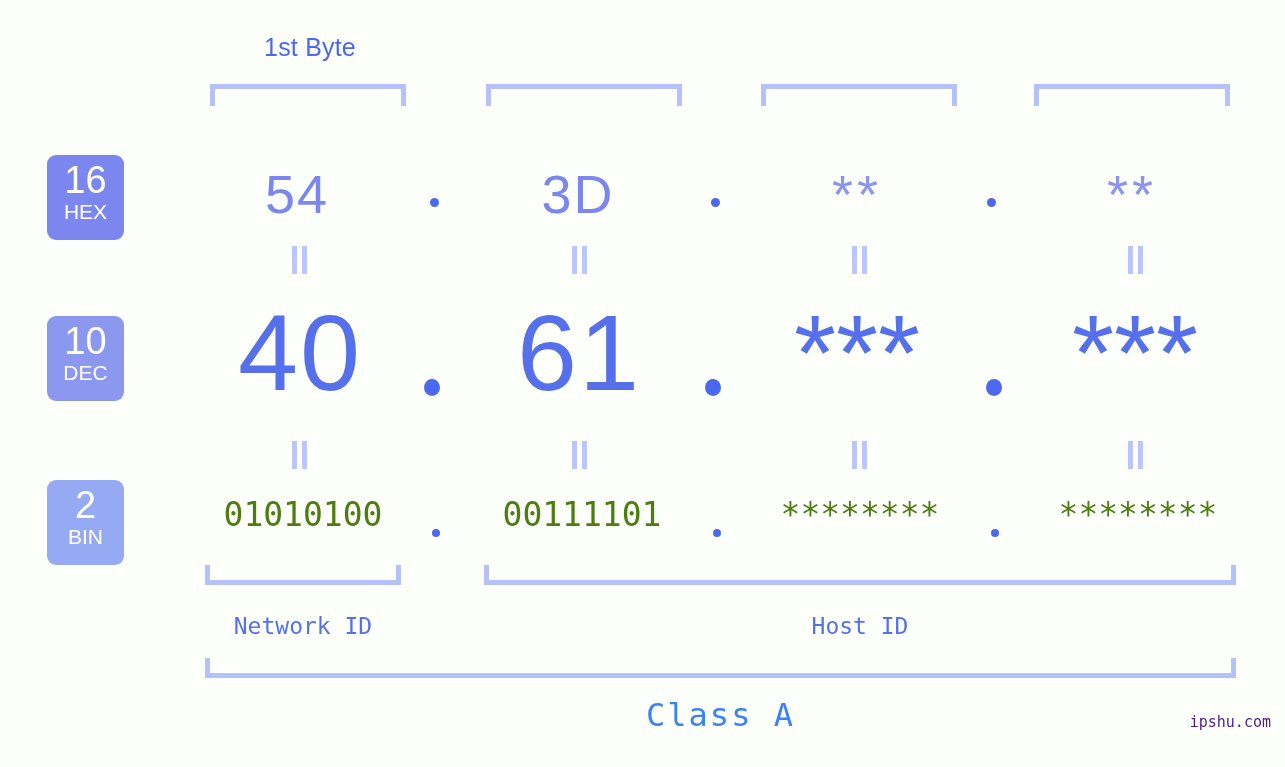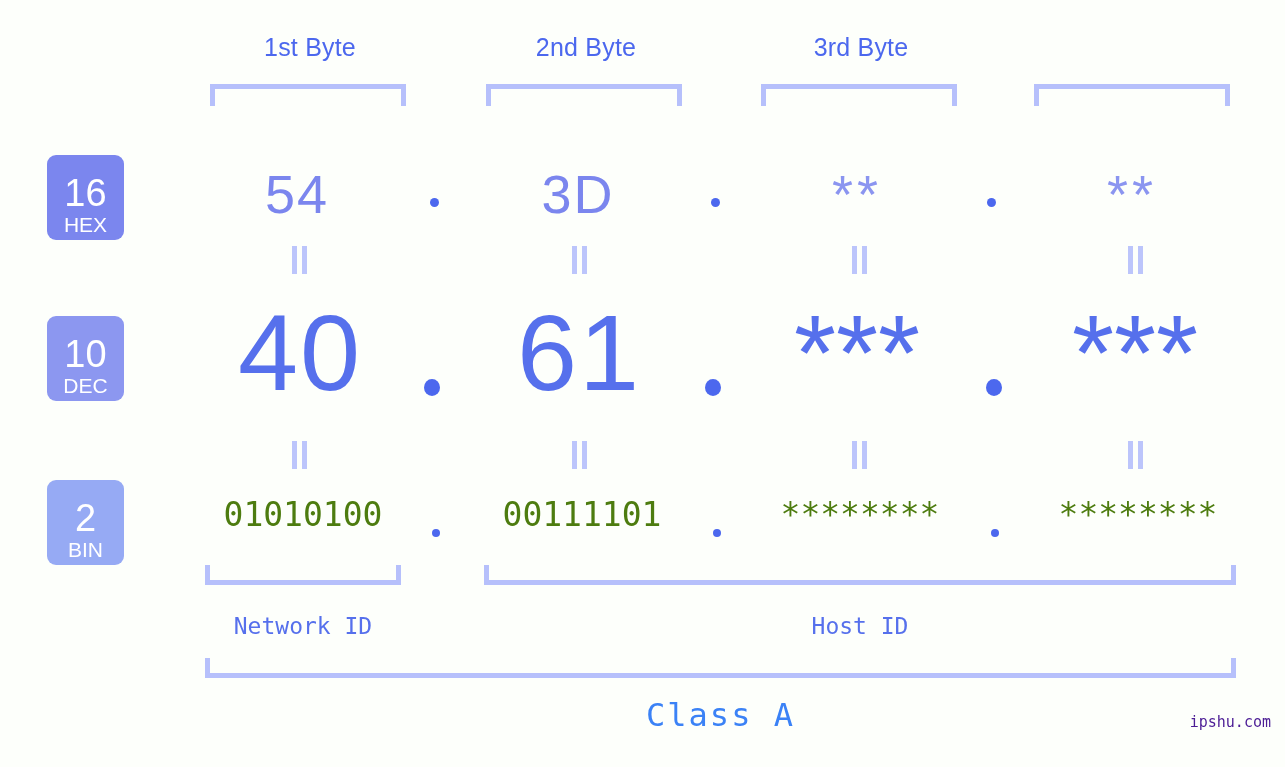--- a/index.html
+++ b/index.html
@@ -43,21 +43,21 @@
   
   .badge {
     position: absolute;
     left: 47px;
     width: 77px;
     height: 85px;
     border-radius: 9px;
     color: #ffffff;
     text-align: center;
     box-sizing: border-box;
-    padding-top: 17px;
+    padding-top: 4px;
   }
   .badge .num {
     display: block;
     font-size: 38px;
     line-height: 42px;
     font-weight: 400;
   }
   .badge .nm {
     display: block;
     font-size: 21px;
@@ -180,22 +180,20 @@
     color: #4c1d95;
     font-family: "DejaVu Sans Mono", monospace;
   }
 </style>
 </head>
 <body>
 
 <div id="stage">
 
   <div class="byte-label" style="left:210px">1st Byte</div>
-  <div class="byte-label" style="left:486px">2nd Byte</div>
-  <div class="byte-label" style="left:761px">3rd Byte</div>
 
   <div class="bracket-top" style="left:210px;width:196px"></div>
   <div class="bracket-top" style="left:486px;width:196px"></div>
   <div class="bracket-top" style="left:761px;width:196px"></div>
   <div class="bracket-top" style="left:1034px;width:196px"></div>
 
   <div class="badge" id="badge-hex">
     <span class="num">16</span>
     <span class="nm">HEX</span>
   </div>

